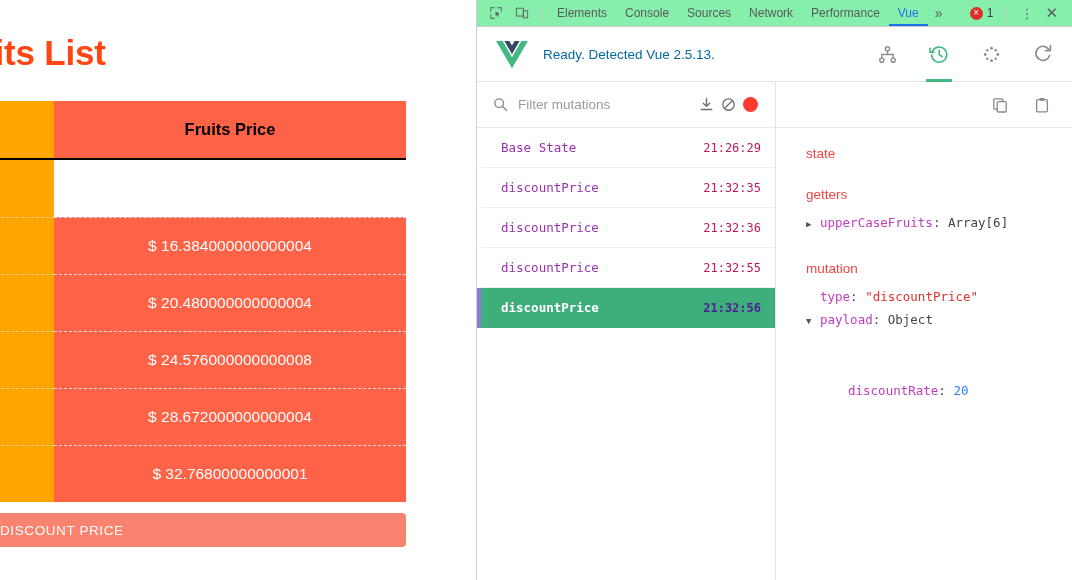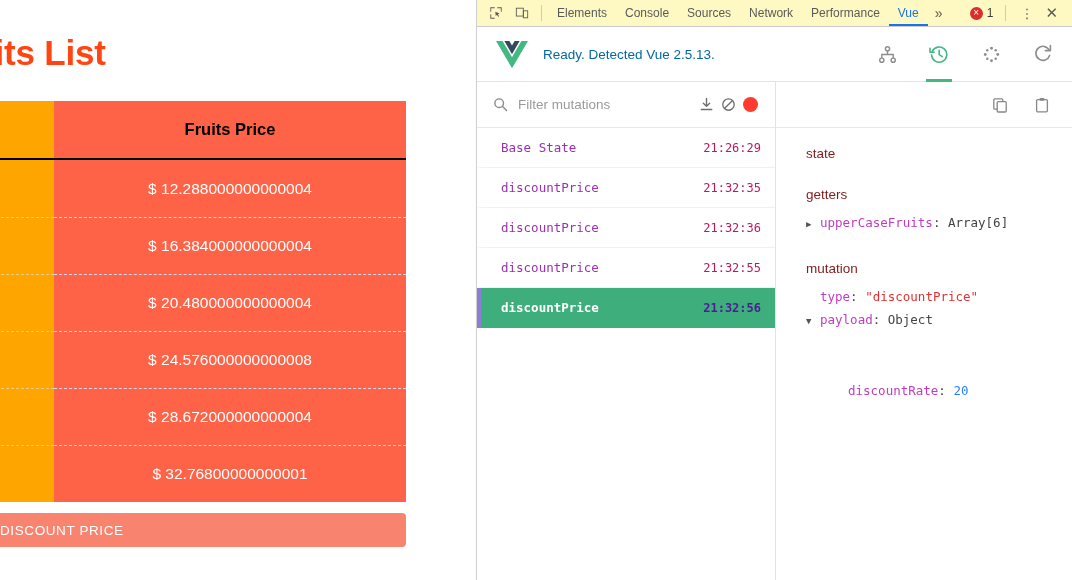--- a/index.html
+++ b/index.html
@@ -80,21 +80,21 @@
   .devtools {
     width: 596px; height: 580px;
     background: #ffffff;
     border-left: 1px solid #cfcfcf;
     display: flex;
     flex-direction: column;
   }
   .dt-tabbar {
     height: 27px;
     flex: 0 0 27px;
-    background: #fef9c3;
+    background: #86efac;
     border-bottom: 1px solid #cacaca;
     display: flex;
     align-items: center;
     padding: 0 6px;
     font-size: 12px;
     color: #5a5a5a;
   }
   .dt-icon-btn {
     width: 26px; height: 22px;
     display: flex; align-items: center; justify-content: center;
@@ -221,21 +221,21 @@
     width: 24px; height: 26px;
     display: flex; align-items: center; justify-content: center;
     cursor: pointer; color: #888;
   }
   .insp-body {
     flex: 1 1 auto;
     padding: 18px 0 0 30px;
     overflow: hidden;
   }
   .grp-title {
-    color: #7f1d1d;
+    color: #ef4444;
     font-size: 13.5px;
     margin-bottom: 10px;
   }
   .grp { margin-bottom: 26px; }
   .kv {
     font-family: "DejaVu Sans Mono", monospace;
     font-size: 12.5px;
     line-height: 21px;
     color: #444;
     white-space: nowrap;
@@ -256,21 +256,20 @@
     <div class="page-title">ruits List</div>
 
     <div class="table-wrap">
       <div class="trow header-row">
         <div class="cell-name"></div>
         <div class="cell-price">Fruits Price</div>
       </div>
 
       <div class="trow body-row">
         <div class="cell-name"></div>
-        <div class="cell-price">$ 12.288000000000004</div>
       </div>
       <div class="trow body-row">
         <div class="cell-name"></div>
         <div class="cell-price">$ 16.384000000000004</div>
       </div>
       <div class="trow body-row">
         <div class="cell-name"></div>
         <div class="cell-price">$ 20.480000000000004</div>
       </div>
       <div class="trow body-row">

